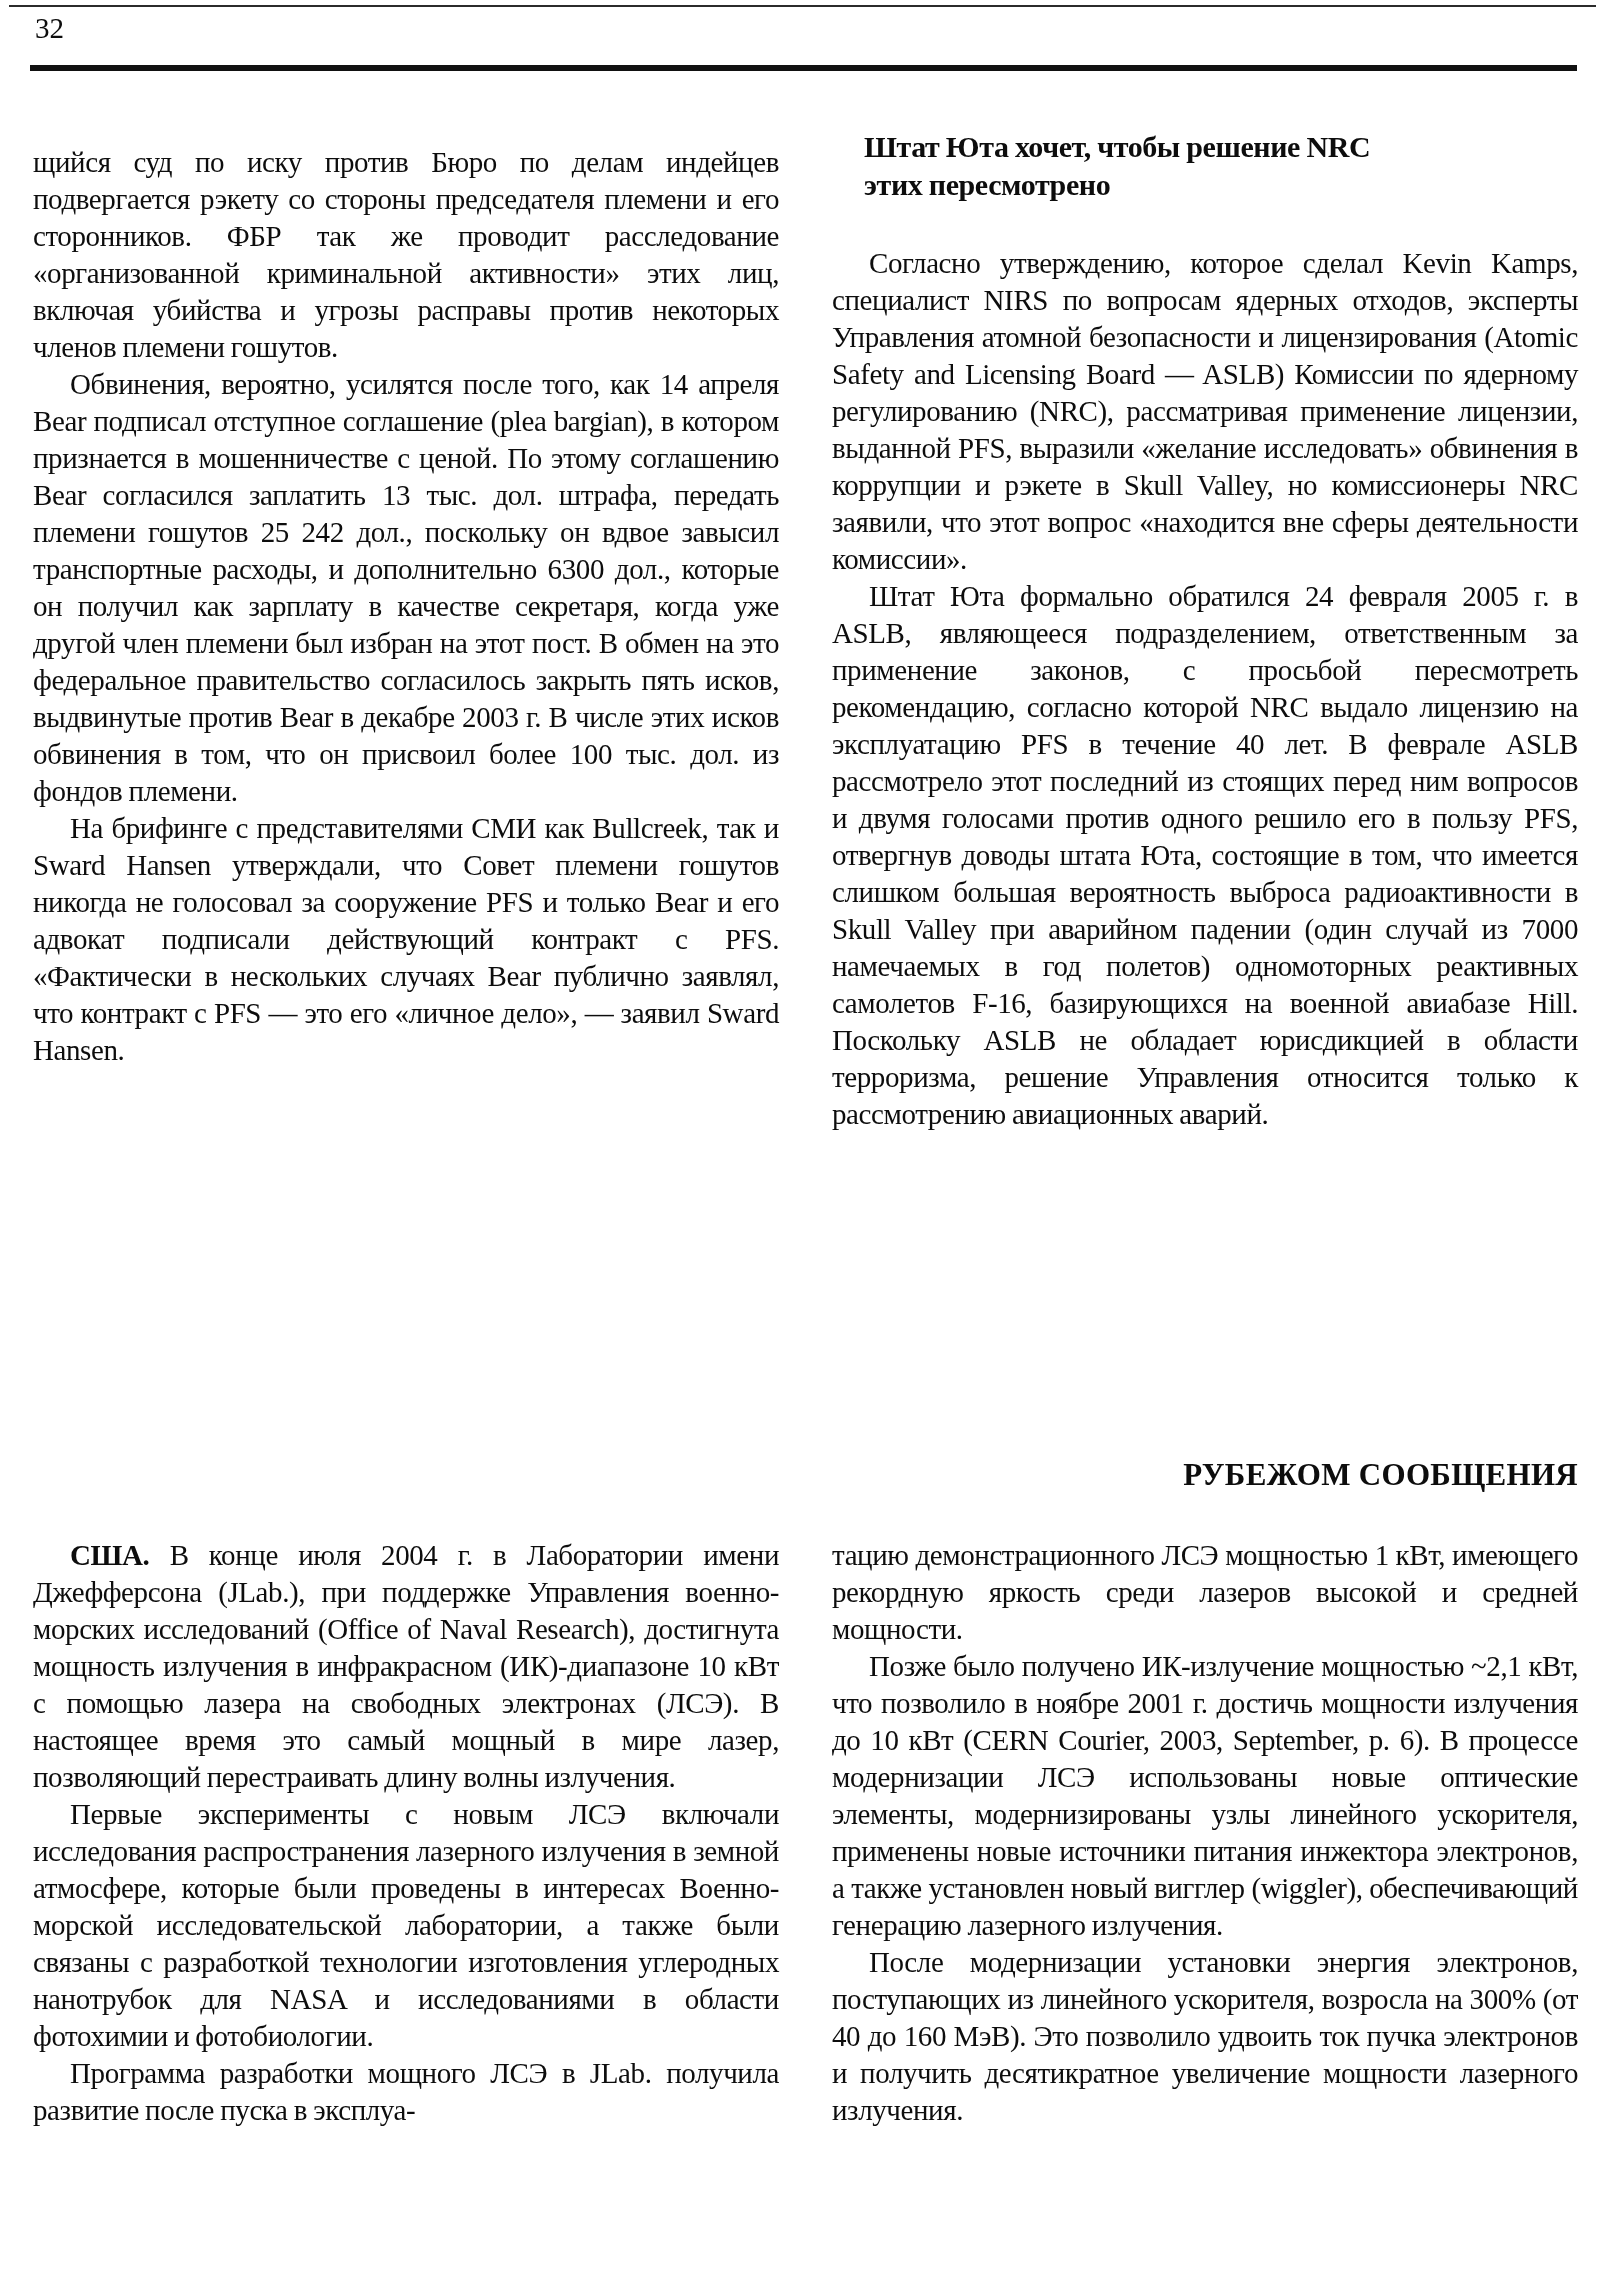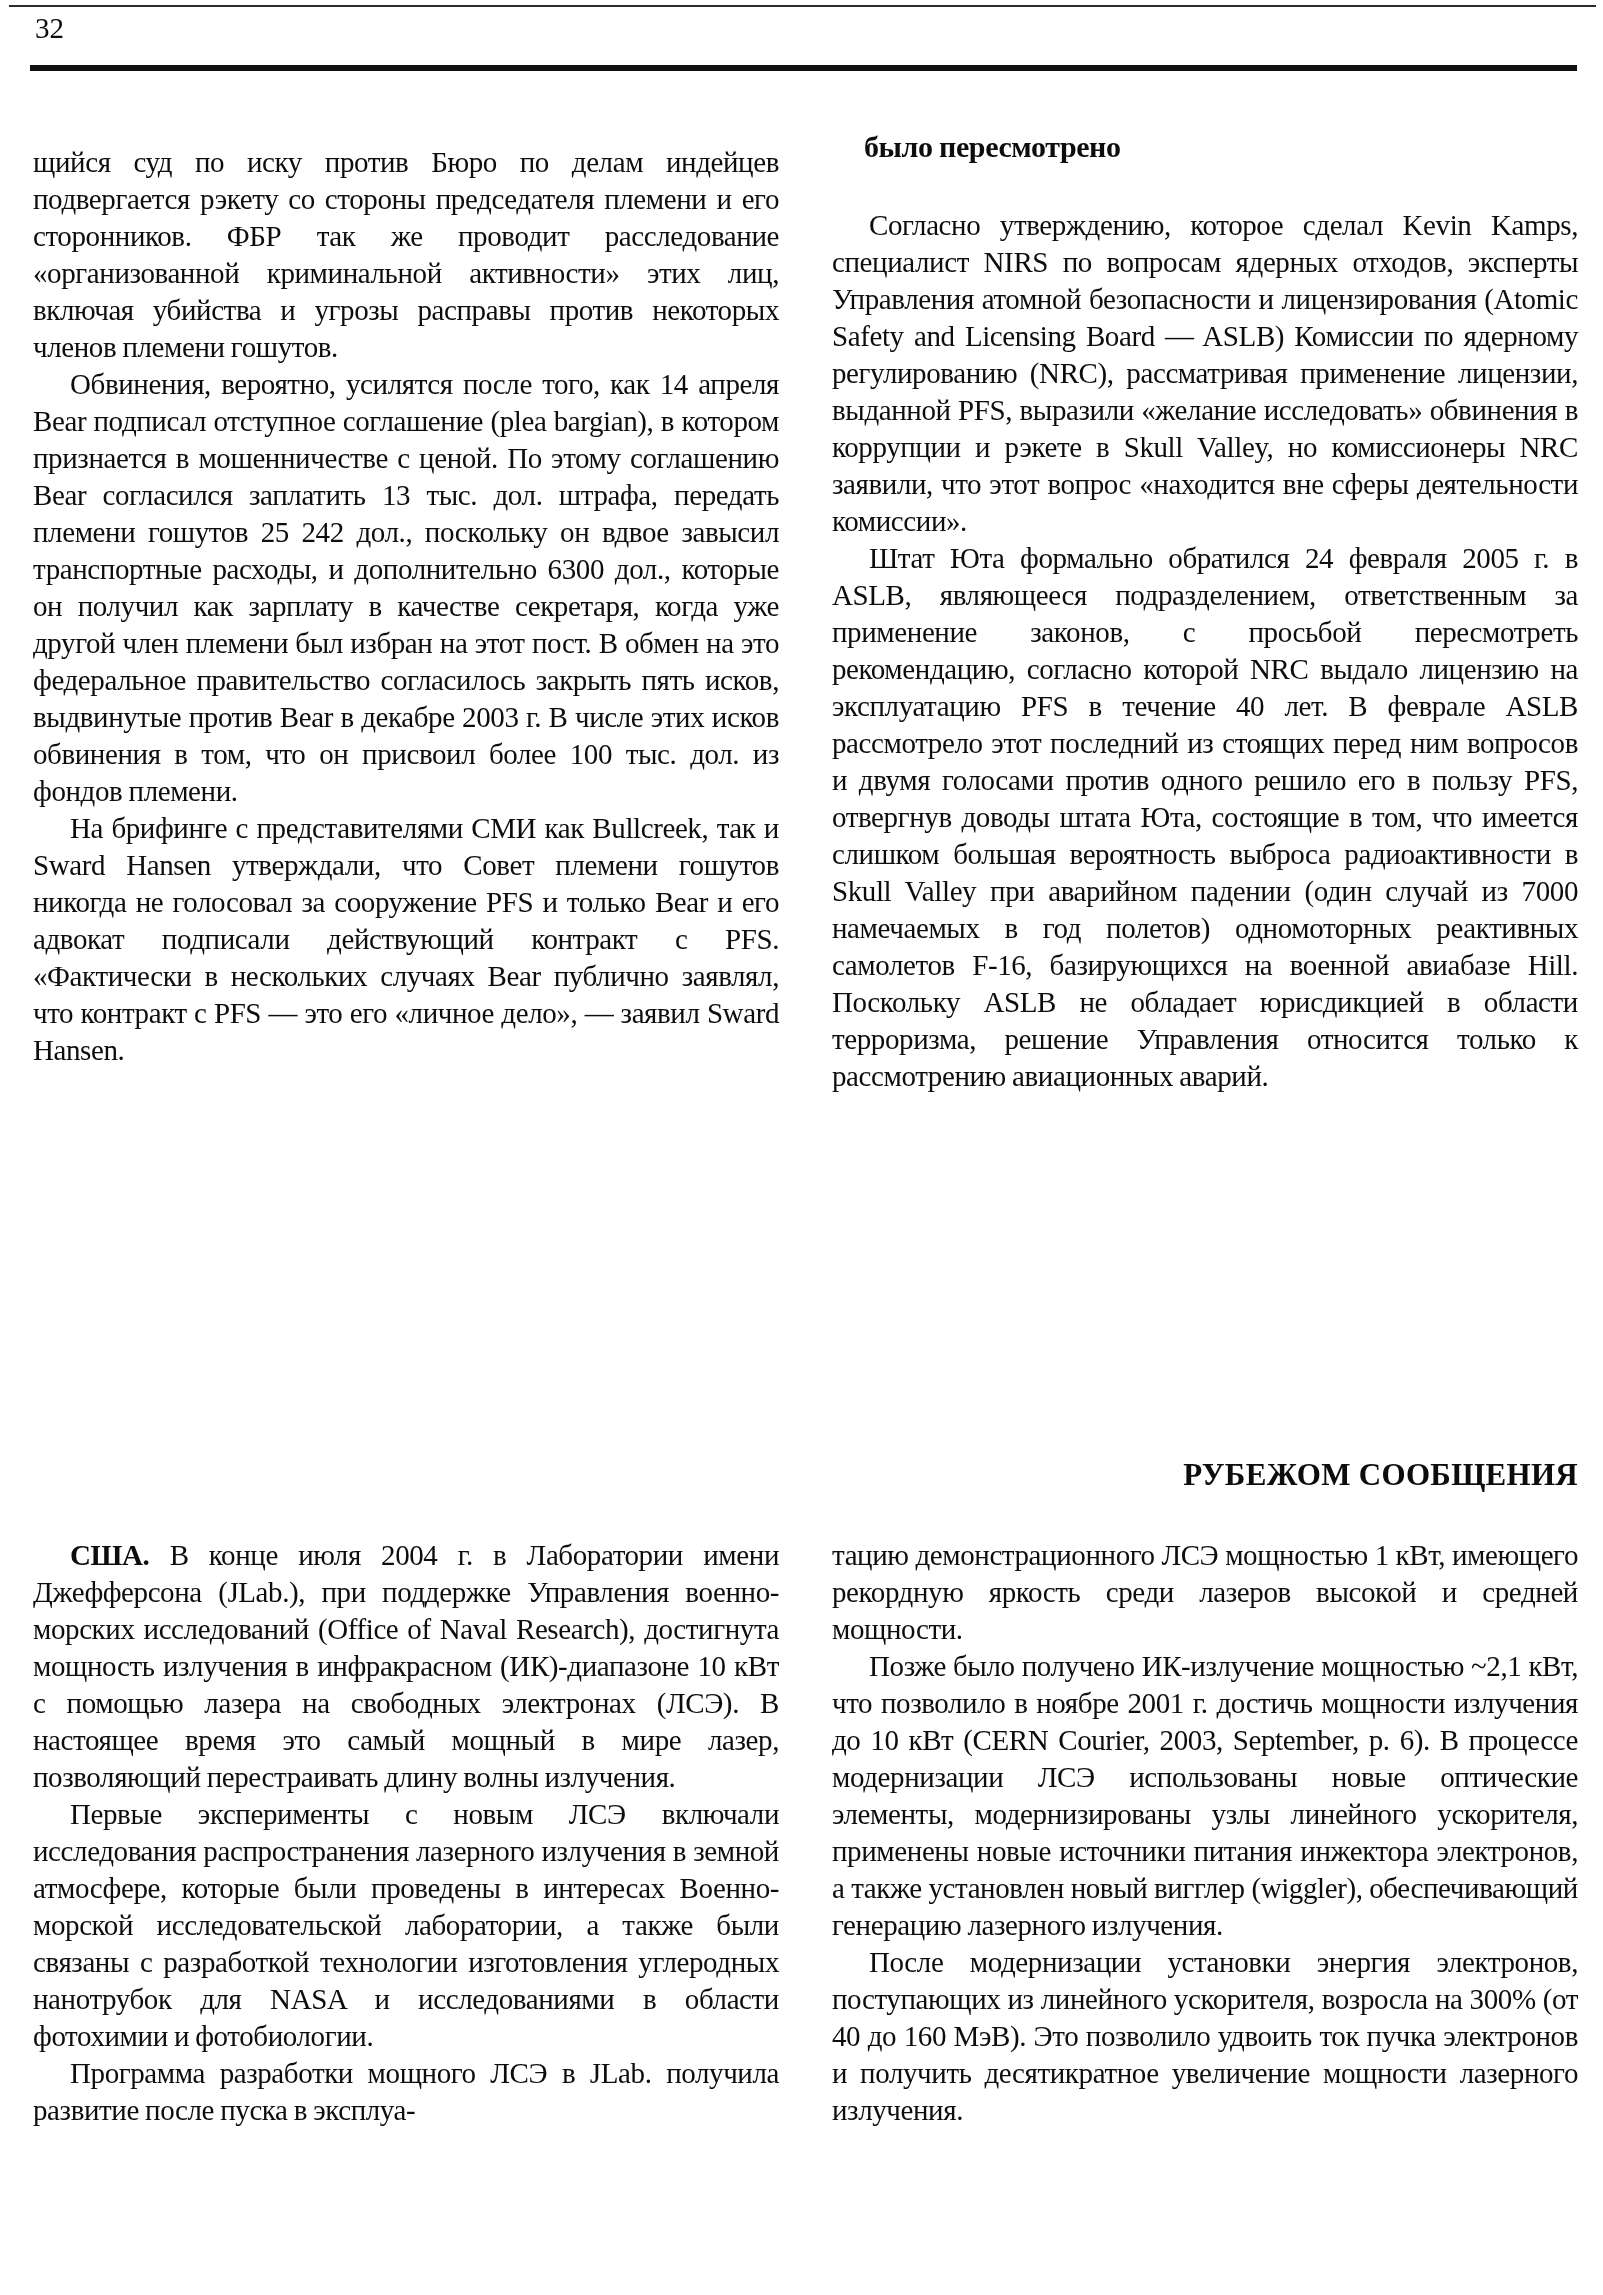--- a/index.html
+++ b/index.html
@@ -92,21 +92,22 @@
   <div class="header-rule"></div>
 
   <div class="col col-left-top">
     <p class="noindent">щийся суд по иску против Бюро по делам индейцев подвергается рэкету со стороны председателя племени и его сторонников. ФБР так же проводит расследование «организованной криминальной активности» этих лиц, включая убийства и угрозы расправы против некоторых членов племени гошутов.</p>
     <p>Обвинения, вероятно, усилятся после того, как 14 апреля Bear подписал отступное соглашение (plea bargian), в котором признается в мошенничестве с ценой. По этому соглашению Bear согласился заплатить 13 тыс. дол. штрафа, передать племени гошутов 25 242 дол., поскольку он вдвое завысил транспортные расходы, и дополнительно 6300 дол., которые он получил как зарплату в качестве секретаря, когда уже другой член племени был избран на этот пост. В обмен на это федеральное правительство согласилось закрыть пять исков, выдвинутые против Bear в декабре 2003 г. В числе этих исков обвинения в том, что он присвоил более 100 тыс. дол. из фондов племени.</p>
     <p>На брифинге с представителями СМИ как Bullcreek, так и Sward Hansen утверждали, что Совет племени гошутов никогда не голосовал за сооружение PFS и только Bear и его адвокат подписали действующий контракт с PFS. «Фактически в нескольких случаях Bear публично заявлял, что контракт с PFS — это его «личное дело», — заявил Sward Hansen.</p>
   </div>
 
   <div class="col col-right-top">
     <div class="article-heading">
-      <div>было пересмотрено</div>
+      <div>Штат Юта хочет, чтобы решение NRC</div>
+      <div>этих пересмотрено</div>
     </div>
     <p>Согласно утверждению, которое сделал Kevin Kamps, специалист NIRS по вопросам ядерных отходов, эксперты Управления атомной безопасности и лицензирования (Atomic Safety and Licensing Board — ASLB) Комиссии по ядерному регулированию (NRC), рассматривая применение лицензии, выданной PFS, выразили «желание исследовать» обвинения в коррупции и рэкете в Skull Valley, но комиссионеры NRC заявили, что этот вопрос «находится вне сферы деятельности комиссии».</p>
     <p>Штат Юта формально обратился 24 февраля 2005 г. в ASLB, являющееся подразделением, ответственным за применение законов, с просьбой пересмотреть рекомендацию, согласно которой NRC выдало лицензию на эксплуатацию PFS в течение 40 лет. В феврале ASLB рассмотрело этот последний из стоящих перед ним вопросов и двумя голосами против одного решило его в пользу PFS, отвергнув доводы штата Юта, состоящие в том, что имеется слишком большая вероятность выброса радиоактивности в Skull Valley при аварийном падении (один случай из 7000 намечаемых в год полетов) одномоторных реактивных самолетов F-16, базирующихся на военной авиабазе Hill. Поскольку ASLB не обладает юрисдикцией в области терроризма, решение Управления относится только к рассмотрению авиационных аварий.</p>
   </div>
 
   <div class="brief-heading">РУБЕЖОМ СООБЩЕНИЯ</div>
 
   <div class="col col-left-bottom">
     <p><b class="lead">США.</b> <span>В конце июля 2004 г. в Лаборатории имени Джефферсона (JLab.), при поддержке Управления военно-морских исследований (Office of Naval Research), достигнута мощность излучения в инфракрасном (ИК)-диапазоне 10 кВт с помощью лазера на свободных электронах (ЛСЭ). В настоящее время это самый мощный в мире лазер, позволяющий перестраивать длину волны излучения.</span></p>
     <p>Первые эксперименты с новым ЛСЭ включали исследования распространения лазерного излучения в земной атмосфере, которые были проведены в интересах Военно-морской исследовательской лаборатории, а также были связаны с разработкой технологии изготовления углеродных нанотрубок для NASA и исследованиями в области фотохимии и фотобиологии.</p>

